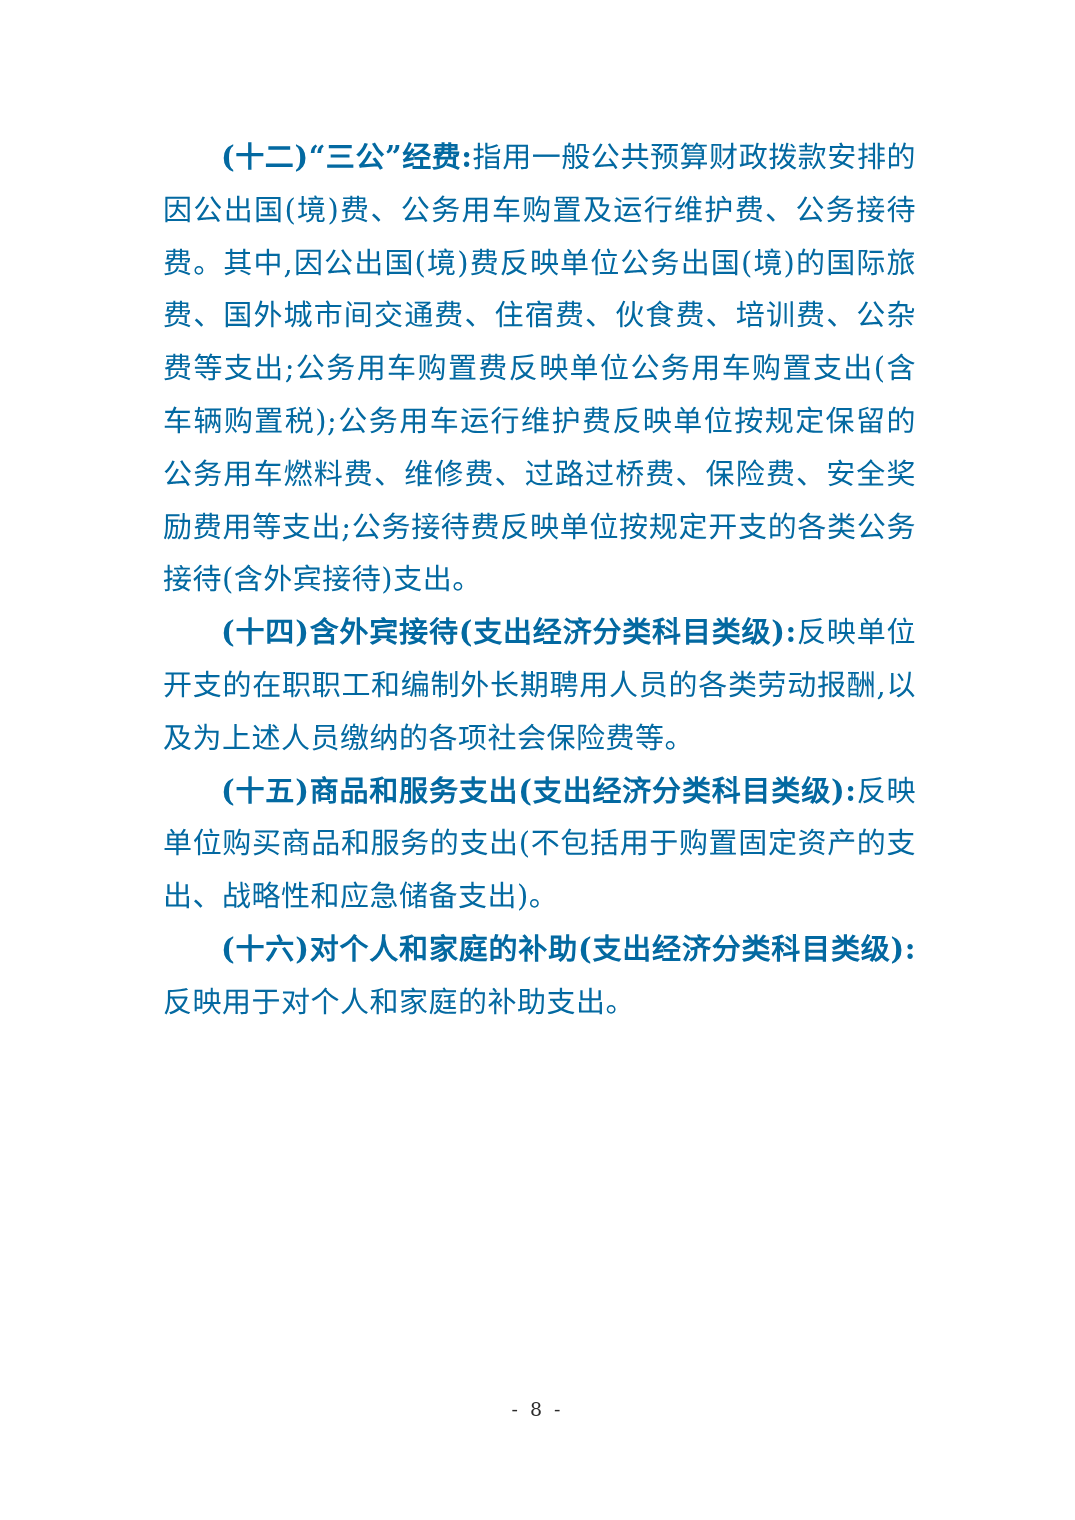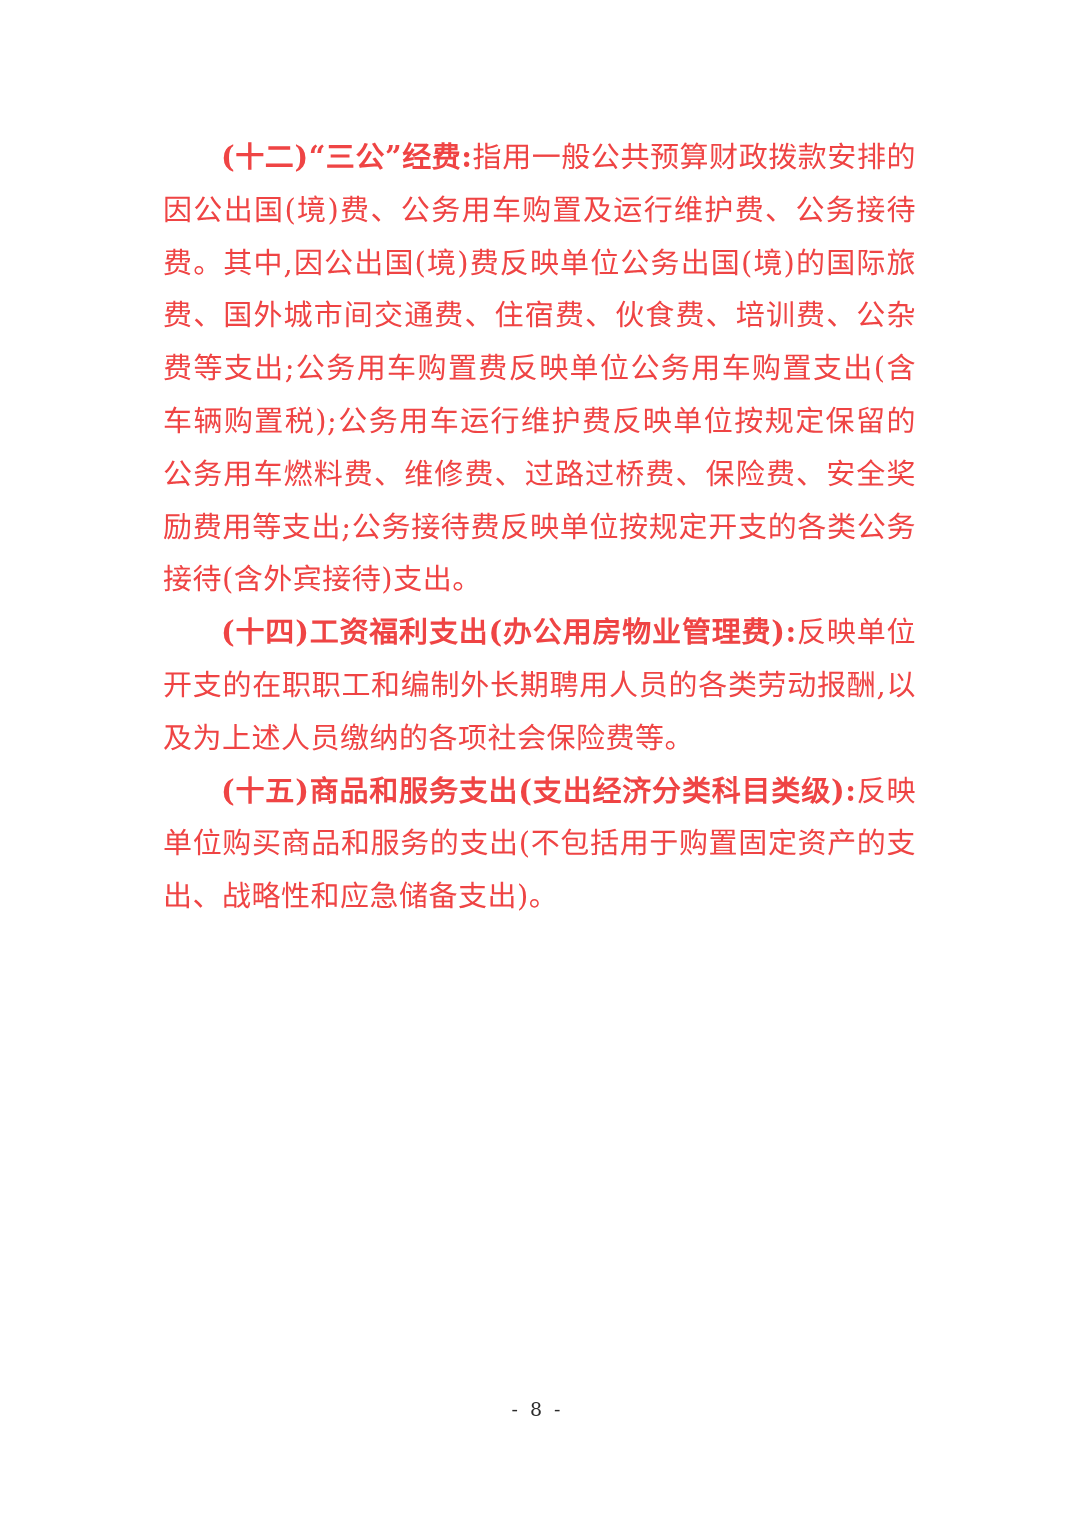--- a/index.html
+++ b/index.html
@@ -20,21 +20,21 @@
     position: absolute;
     left: 163px;
     top: 131px;
     width: 753px;
   }
   .para {
     margin: 0;
     padding: 0;
     font-size: 29px;
     line-height: 52.8px;
-    color: #ef4444;
+    color: #0369a1;
     text-align: justify;
     text-justify: inter-ideograph;
     text-indent: 2em;
     letter-spacing: 0.5px;
   }
   .para .head {
     font-weight: 700;
   }
   .footer {
     position: absolute;
@@ -52,23 +52,24 @@
 </style>
 </head>
 <body>
 
 <div class="page">
   <div class="content">
 
     <p class="para"><strong class="head">(十二)“三公”经费:</strong><span>指用一般公共预算财政拨款安排的因公出国(境)费、公务用车购置及运行维护费、公务接待费。其中,因公出国(境)费反映单位公务出国(境)的国际旅费、国外城市间交通费、住宿费、伙食费、培训费、公杂费等支出;公务用车购置费反映单位公务用车购置支出(含车辆购置税);公务用车运行维护费反映单位按规定保留的公务用车燃料费、维修费、过路过桥费、保险费、安全奖励费用等支出;公务接待费反映单位按规定开支的各类公务接待(含外宾接待)支出。</span></p>
 
 
-    <p class="para"><strong class="head">(十四)工资福利支出(办公用房物业管理费):</strong><span>反映单位开支的在职职工和编制外长期聘用人员的各类劳动报酬,以及为上述人员缴纳的各项社会保险费等。</span></p>
+    <p class="para"><strong class="head">(十四)含外宾接待(支出经济分类科目类级):</strong><span>反映单位开支的在职职工和编制外长期聘用人员的各类劳动报酬,以及为上述人员缴纳的各项社会保险费等。</span></p>
 
     <p class="para"><strong class="head">(十五)商品和服务支出(支出经济分类科目类级):</strong><span>反映单位购买商品和服务的支出(不包括用于购置固定资产的支出、战略性和应急储备支出)。</span></p>
 
+    <p class="para"><strong class="head">(十六)对个人和家庭的补助(支出经济分类科目类级):</strong><span>反映用于对个人和家庭的补助支出。</span></p>
 
   </div>
 
   <div class="footer">
     <span class="pagenum">- 8 -</span>
   </div>
 </div>
 
 </body></html>

